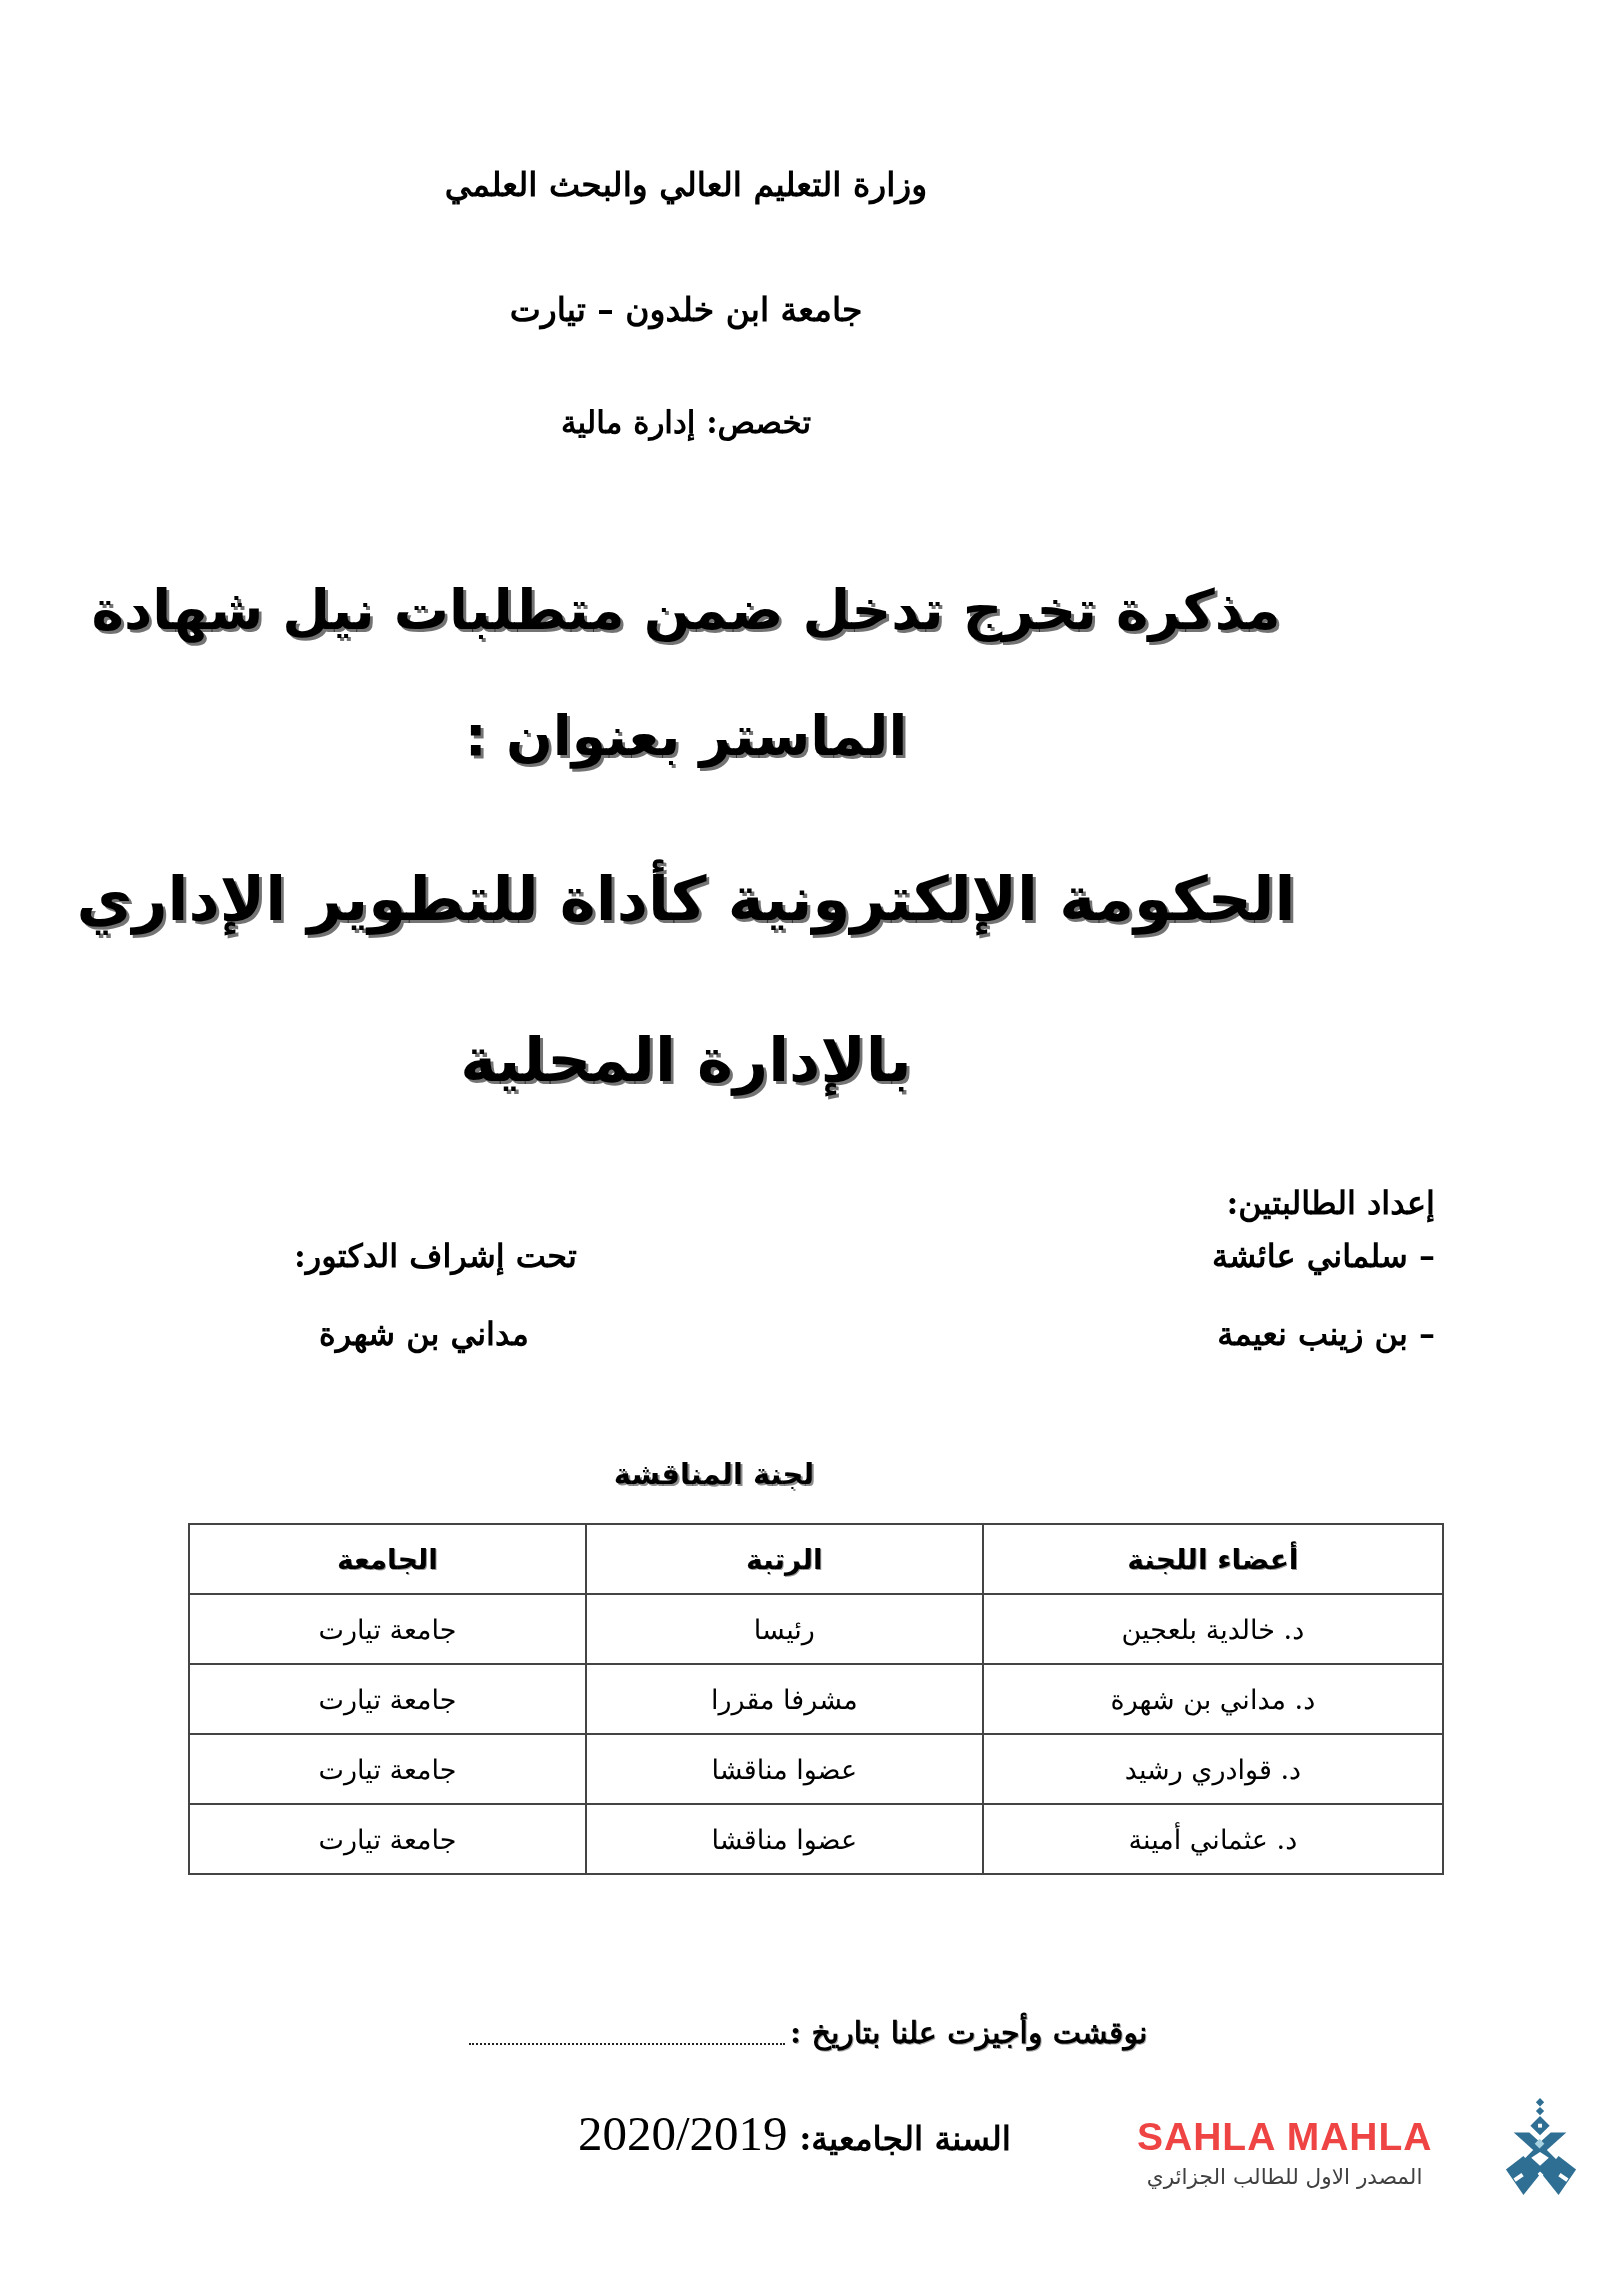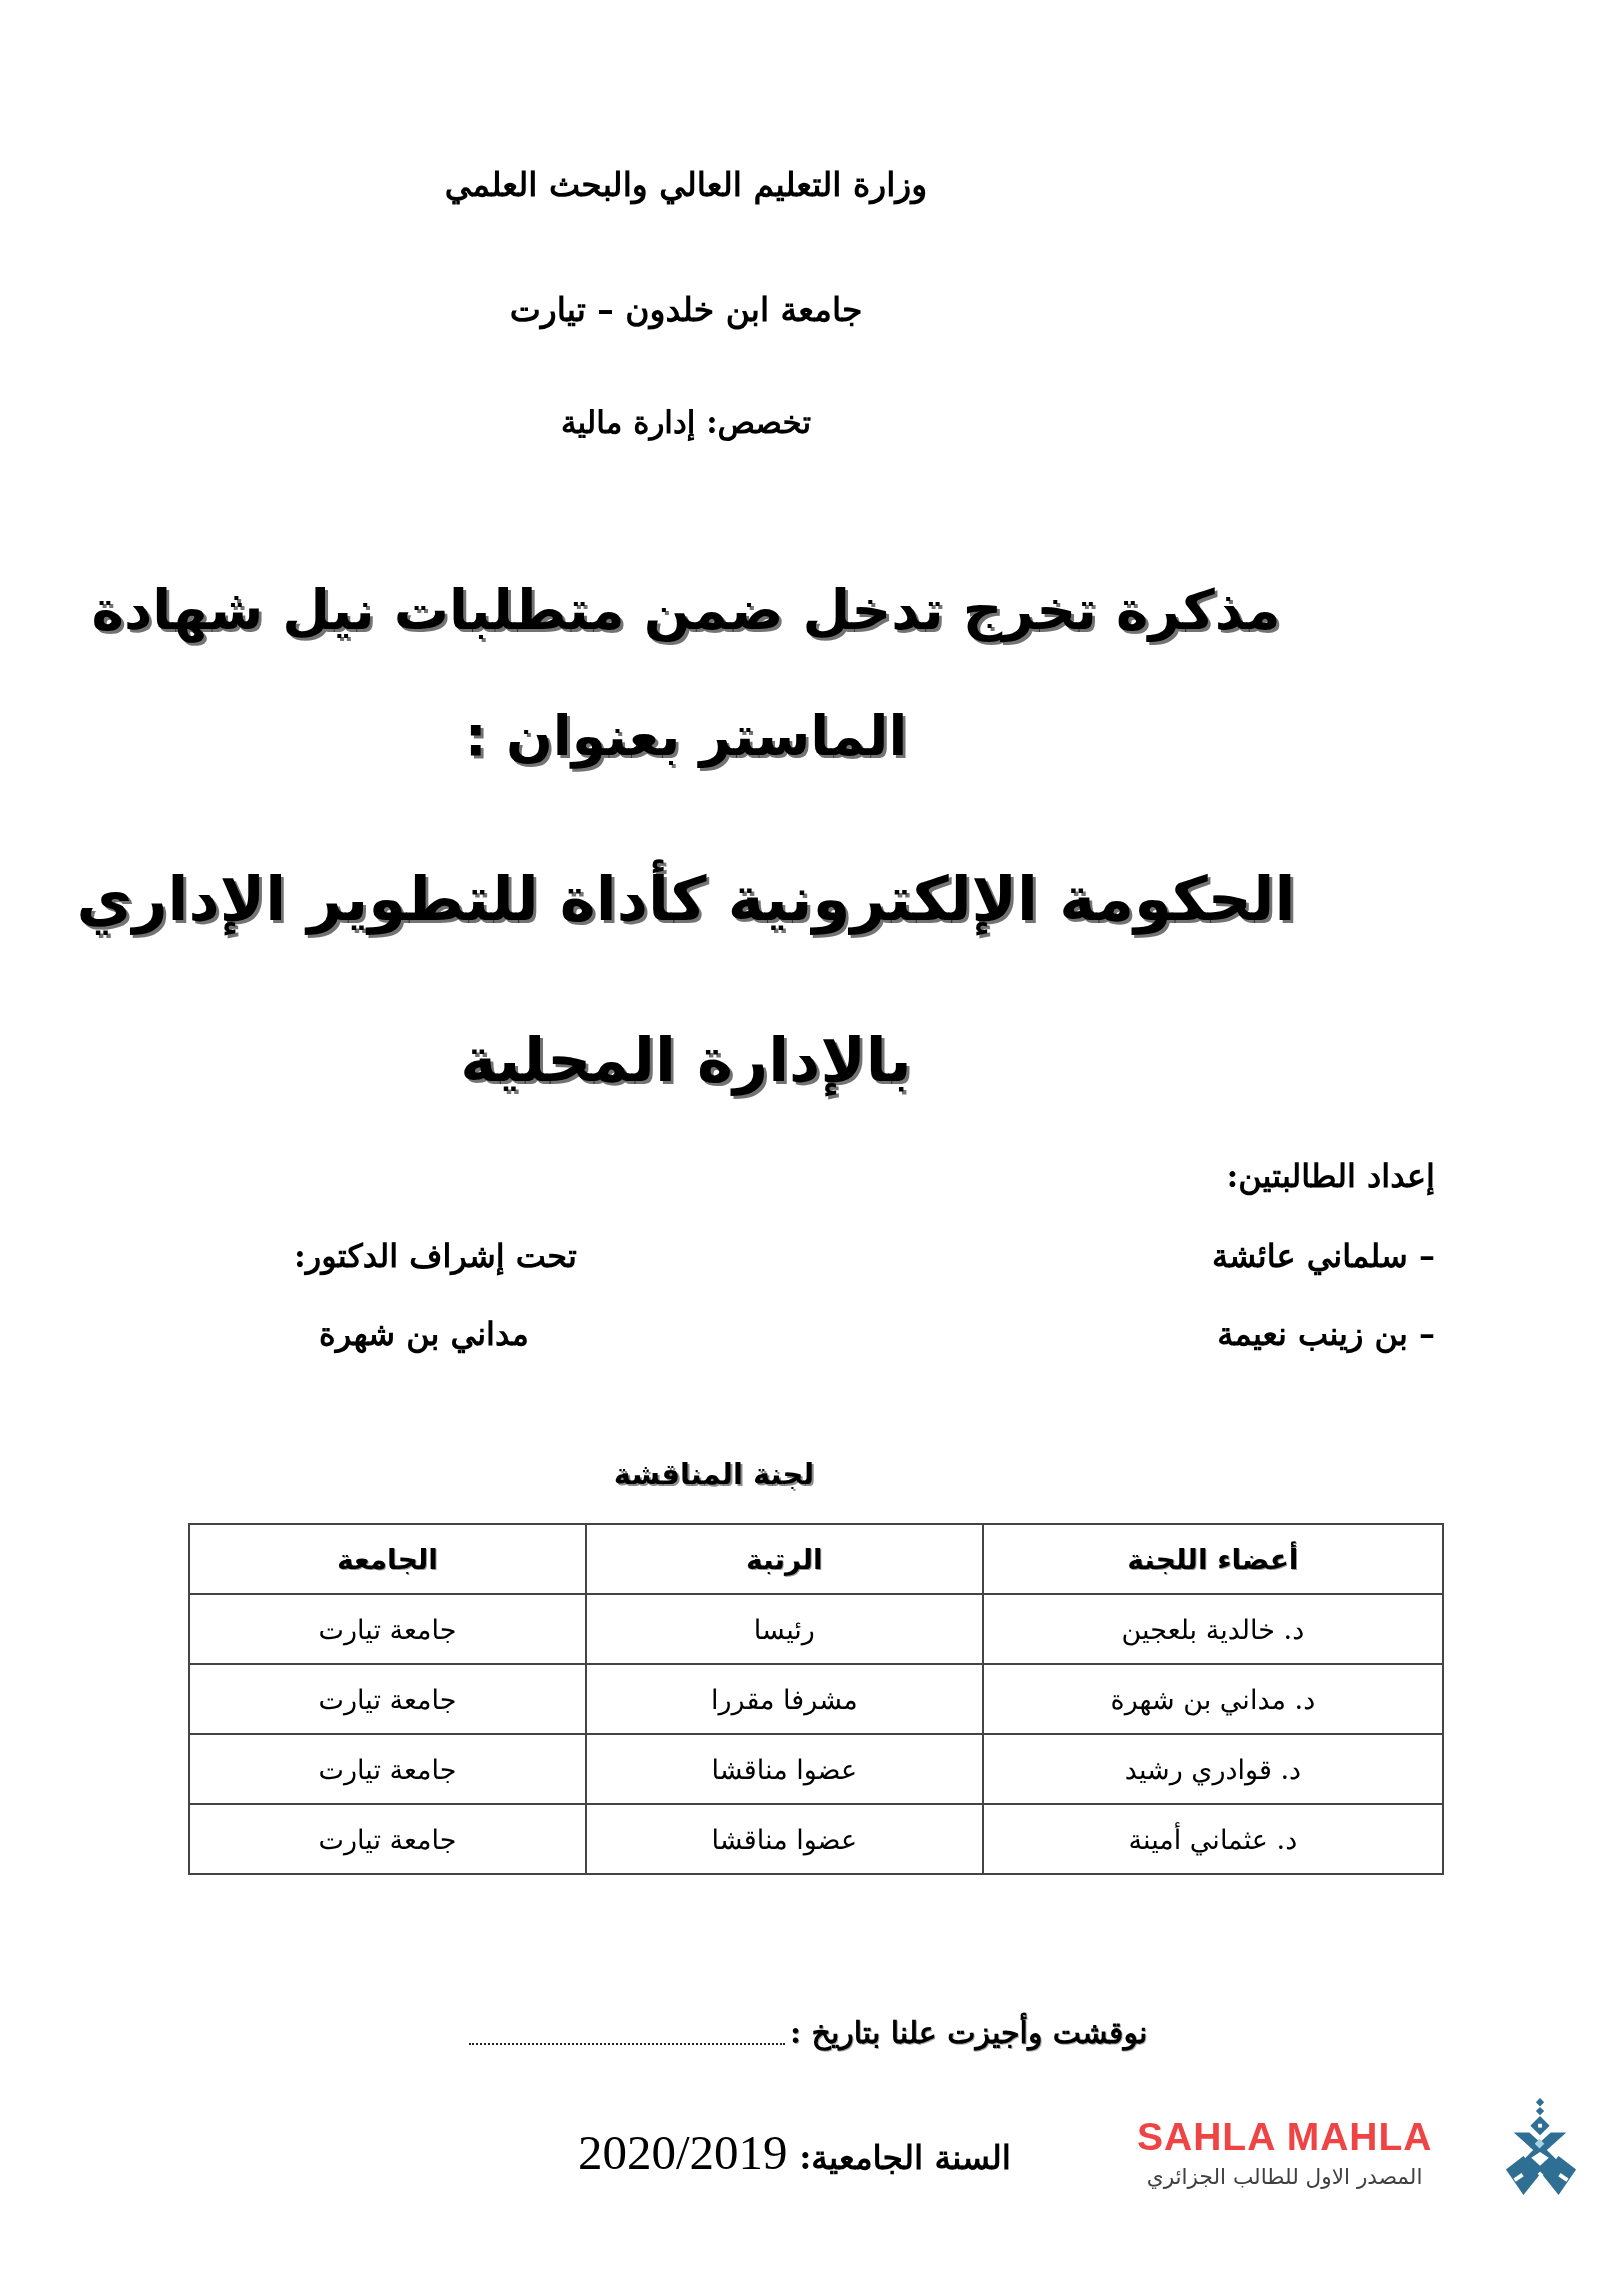--- a/index.html
+++ b/index.html
@@ -46,21 +46,21 @@
     }
     table.committee td { font-weight: normal; }
     .col-members { width: 482px; }
     .col-rank { width: 418px; }
     .col-univ { width: 419px; }
     td.members-cell { text-align: right; padding-right: 59px; border-radius: 18px; }
     .dots {
       position: absolute; left: 469px; top: 2039px; width: 316px; height: 3.9px;
       border-bottom: 2.9px dotted #222;
     }
-    .year-line { font-size: 33px; font-weight: bold; margin-top: 19px; }
+    .year-line { font-size: 33px; font-weight: bold; }
     .year-num { font-weight: normal; font-size: 49px; font-family: "Liberation Serif", "DejaVu Serif", serif; }
     .logo { position: absolute; left: 1137px; top: 2107px; width: 461px; height: 108px; }
     .logo-text {
       position: absolute; left: 0; top: 7.8px; font-family: "Liberation Sans", "DejaVu Sans", sans-serif;
       font-size: 39px; letter-spacing: 1px; color: #ef4444; font-weight: bold; white-space: nowrap; direction: ltr;
     }
     .logo-sub {
       position: absolute; left: 9.8px; top: 57px; font-size: 21.6px; color: #404040; white-space: nowrap; direction: rtl;
       font-family: "DejaVu Sans", "Liberation Sans", sans-serif;
     }
@@ -72,21 +72,21 @@
 <div class="center-line hdr" style="top:165px;">وزارة التعليم العالي والبحث العلمي</div>
 <div class="center-line hdr" style="top:290px;">جامعة ابن خلدون – تيارت</div>
 <div class="center-line hdr" style="top:404px; font-size:31px;">تخصص: إدارة مالية</div>
 
 <div class="center-line title-big" style="top:578px;">مذكرة تخرج تدخل ضمن متطلبات نيل شهادة</div>
 <div class="center-line title-big" style="top:704px;">الماستر بعنوان :</div>
 
 <div class="center-line thesis" style="top:863px;">الحكومة الإلكترونية كأداة للتطوير الإداري</div>
 <div class="center-line thesis" style="top:996px;margin-top:28px;">بالإدارة المحلية</div>
 
-<div class="abs right-block" style="right:186px; top:1157px;">إعداد الطالبتين:</div>
+<div class="abs right-block" style="right:186px; top:1184px;">إعداد الطالبتين:</div>
 <div class="abs right-block" style="right:186px; top:1237px;">– سلماني عائشة</div>
 <div class="abs right-block" style="right:186px; top:1315px;">– بن زينب نعيمة</div>
 
 <div class="abs right-block" style="left:294px; top:1237px; direction:rtl;">تحت إشراف الدكتور:</div>
 <div class="abs right-block" style="left:319px; top:1315px; letter-spacing:3.9px;">مداني بن شهرة</div>
 
 <div class="center-line committee-title" style="top:1457px;">لجنة المناقشة</div>
 
 <table class="committee">
   <thead>

